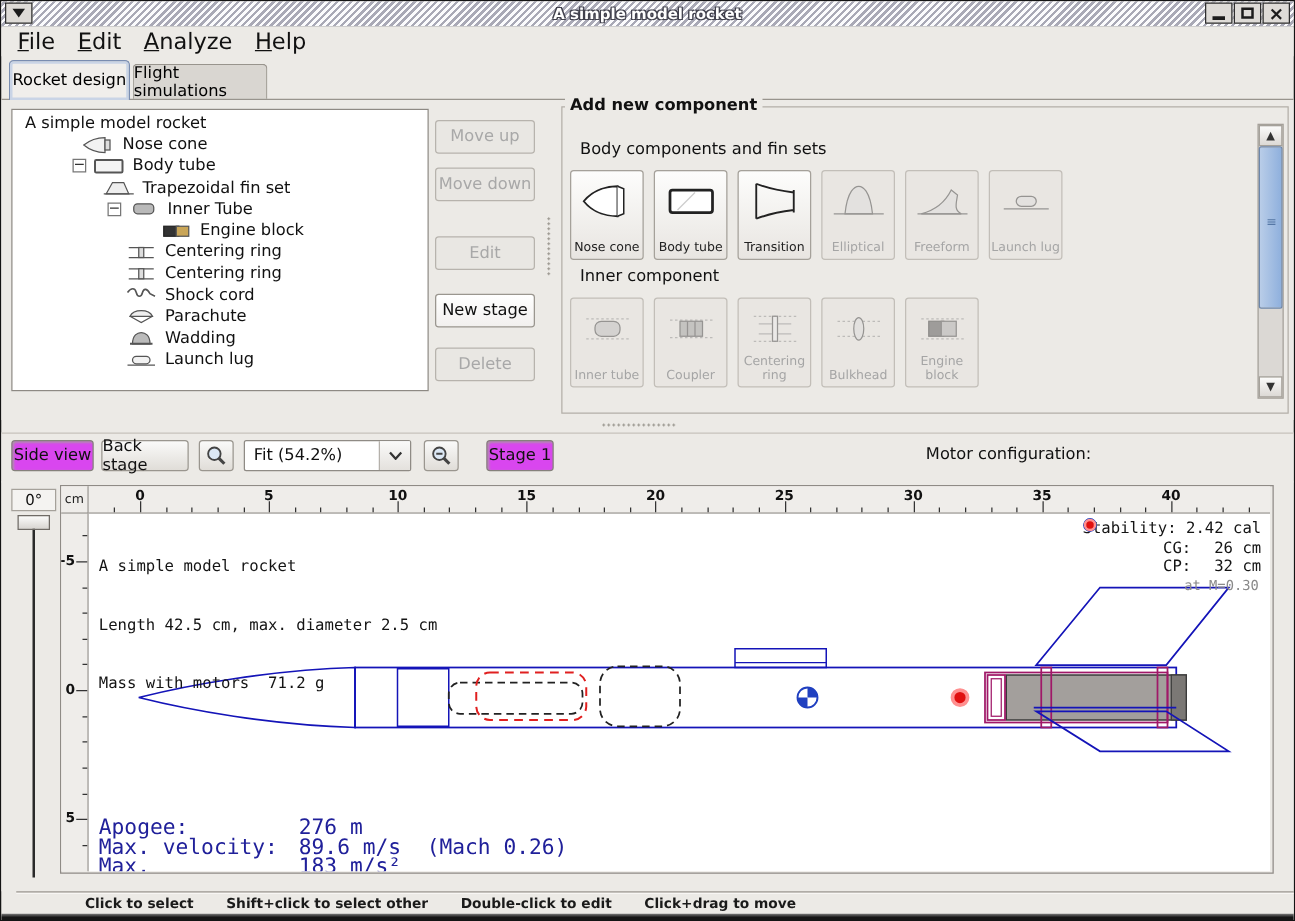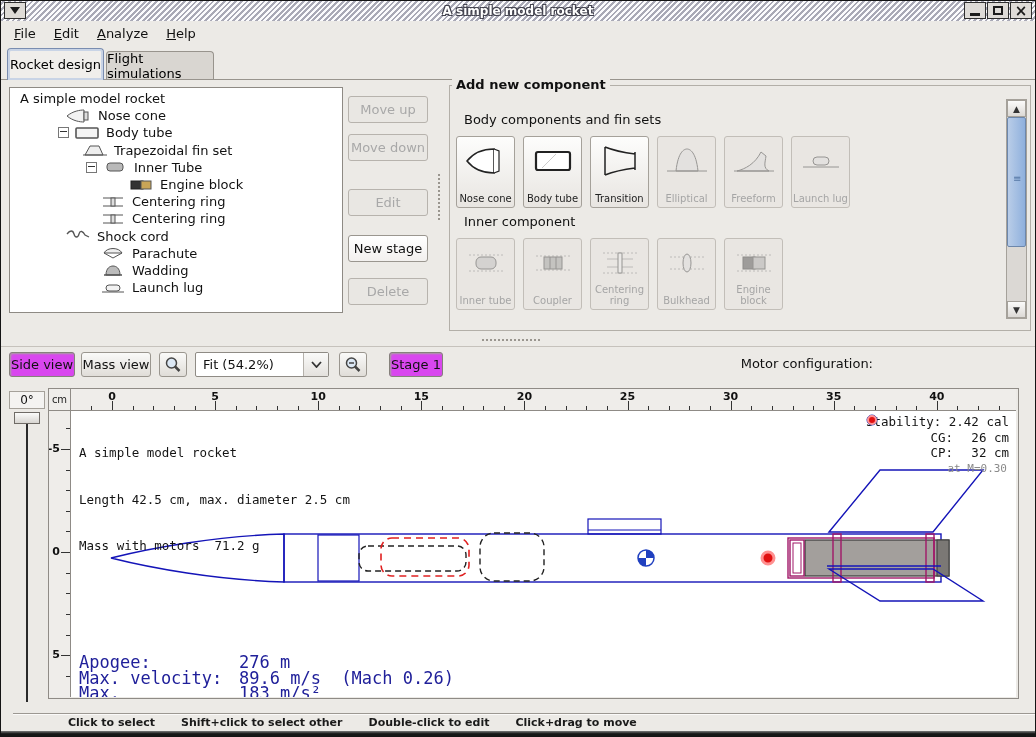--- a/index.html
+++ b/index.html
@@ -12,21 +12,21 @@
     text-shadow:1px 1px 0 #41414d, -1px -1px 0 #41414d,1px -1px 0 #41414d,-1px 1px 0 #41414d;}
   .win-btn{position:absolute;top:1px;width:22px;height:17px;background:#dedbd7;border:1px solid #2e2e2e;
     box-sizing:border-box;display:flex;align-items:center;justify-content:center;z-index:3;}
   .menu-ic{left:3px;}
   .glyph-tri{width:0;height:0;border-left:5px solid transparent;border-right:5px solid transparent;border-top:7px solid #1c1c1c;}
   .glyph-min{width:10px;height:3px;background:#1c1c1c;margin-top:8px;}
   .glyph-max{width:10px;height:9px;border:2px solid #1c1c1c;box-sizing:border-box;}
   .glyph-x{font-size:15px;font-weight:bold;color:#1c1c1c;line-height:10px;}
   
   .menubar{position:absolute;left:0;top:20px;width:100%;height:24px;background:#eceae6;display:flex;align-items:center;padding-left:4px;box-sizing:border-box;}
-  .menu-item{display:inline-block;padding:3px 9px;font-size:13px;color:#111;}
+  .menu-item{display:inline-block;padding:3px 9px;font-size:18px;color:#111;}
   .menu-item::first-letter{text-decoration:underline;}
   
   .tabbar{position:absolute;left:0;top:44px;width:100%;height:34px;}
   .tab{position:absolute;box-sizing:border-box;font-size:13px;display:flex;align-items:center;justify-content:center;
     border:1px solid #98948d;border-bottom:none;border-radius:4px 4px 0 0;}
   .tab.active{left:6px;top:3px;width:97px;height:32px;background:#f0eeeb;border-color:#7a8db0;box-shadow:inset 0 0 0 2px #c9d4e6;z-index:2;}
   .tab.inactive{left:105px;top:6px;width:108px;height:29px;background:#d9d6d1;}
   .upper-panel{position:absolute;left:0;top:78px;width:100%;height:256px;background:#eceae6;border-top:1px solid #98948d;}
   
   .tree{position:absolute;left:8px;top:86px;width:334px;height:226px;background:#fff;border:1px solid #8e8a84;box-sizing:border-box;overflow:hidden;padding-top:2px;}
@@ -188,21 +188,21 @@
       <span>Centering ring</span>
       </div>
     <div class="trow" style="padding-left:90px">
       <svg class="ticon" viewBox="0 0 26 14">
           <line x1="3" y1="3" x2="23" y2="3" stroke="#555"></line>
           <line x1="3" y1="11" x2="23" y2="11" stroke="#555"></line>
           <rect x="11" y="3" width="4" height="8" fill="#ddd" stroke="#555"></rect>
         </svg>
       <span>Centering ring</span>
       </div>
-    <div class="trow" style="padding-left:55px">
+    <div class="trow" style="padding-left:90px">
       <svg class="ticon" viewBox="0 0 26 14">
           <path d="M2 5 C5 1 8 1 9 5 C10 9 13 9 14 5 C15 1 18 2 20 6 L24 8" fill="none" stroke="#555" stroke-width="1.3"></path>
         </svg>
       <span>Shock cord</span>
       </div>
     <div class="trow" style="padding-left:90px">
       <svg class="ticon" viewBox="0 0 26 14">
           <path d="M4 7 C7 1 19 1 22 7 Z" fill="#eee" stroke="#555"></path>
           <path d="M4 7 L13 12 L22 7" fill="none" stroke="#555"></path>
         </svg>
@@ -355,21 +355,21 @@
   <div class="vscroll">
     <div class="vs-btn" style="top:0">▲</div>
     <div class="vs-thumb"></div>
     <div class="vs-btn" style="bottom:0">▼</div>
   </div>
 
   <div class="hsplit"></div>
 
   <div class="toolbar">
     <div class="btn tb pressed" style="left:8px;width:66px">Side view</div>
-    <div class="btn tb" style="left:80px;width:70px">Mass view</div>
+    <div class="btn tb" style="left:80px;width:70px">Back stage</div>
     <div class="btn tb icon-btn" style="left:158px">
       <svg width="18" height="18" viewBox="0 0 18 18">
           <circle cx="7.5" cy="7" r="5" fill="#dce8f5" stroke="#444" stroke-width="1.5"></circle>
           <line x1="11" y1="10.5" x2="15.5" y2="15" stroke="#444" stroke-width="2.5"></line>
         </svg>
       </div>
     <div class="combo tb" style="left:194px;width:134px">
       <span class="cv">Fit (54.2%)</span>
       <span class="carrow">
           <svg width="11" height="7" viewBox="0 0 11 7">

